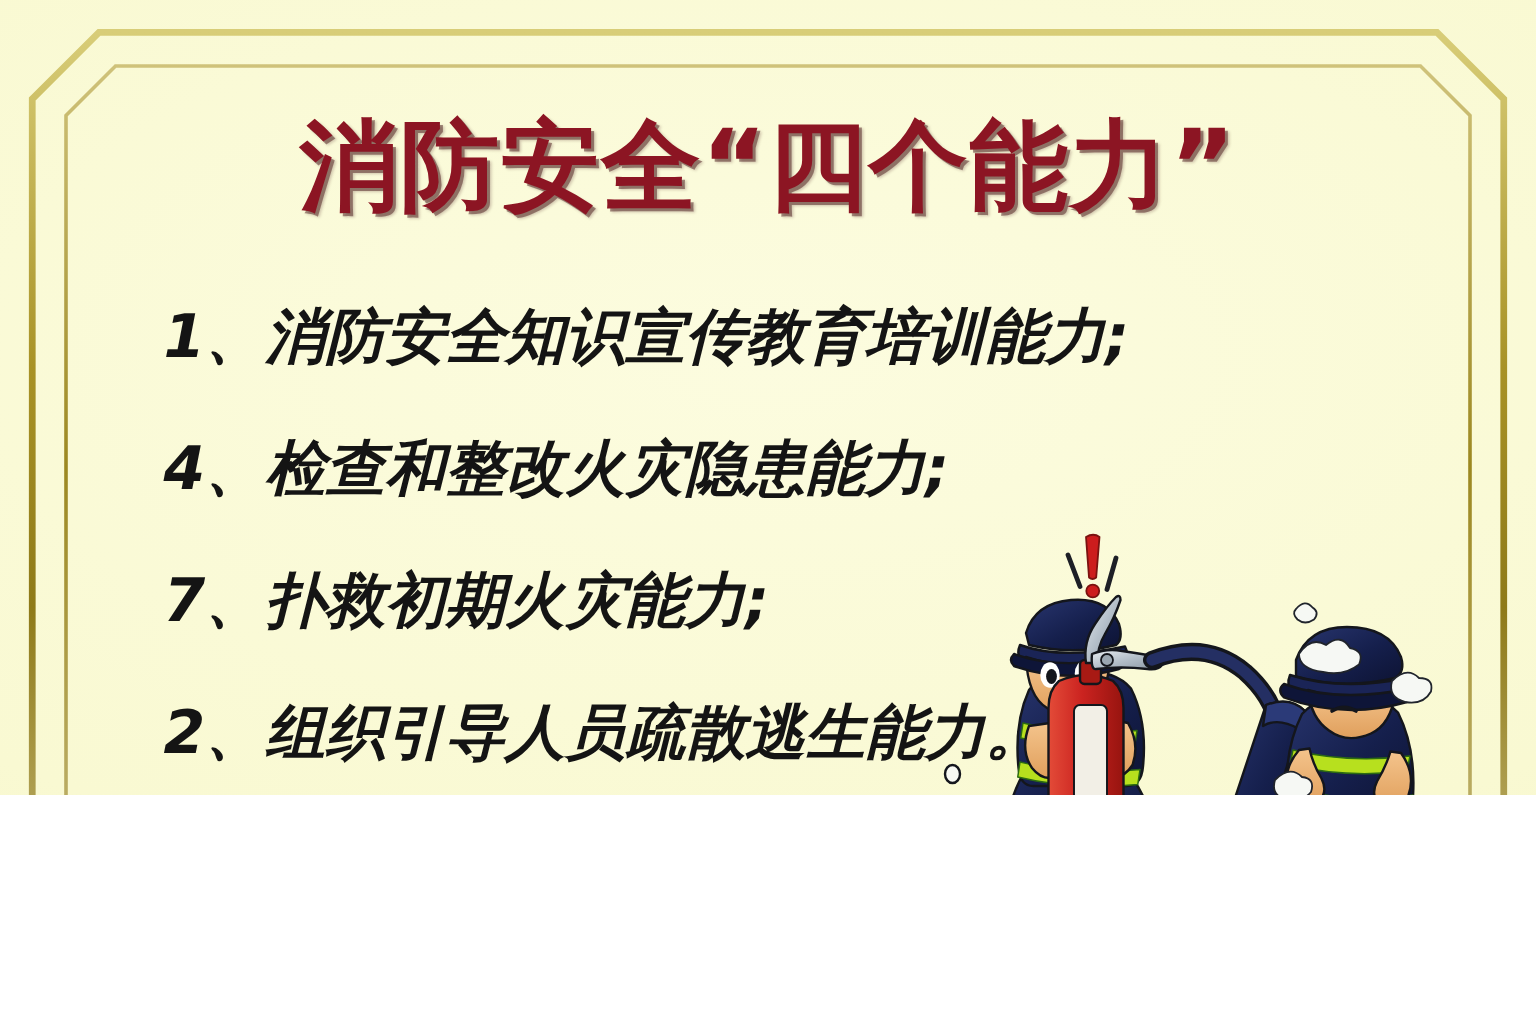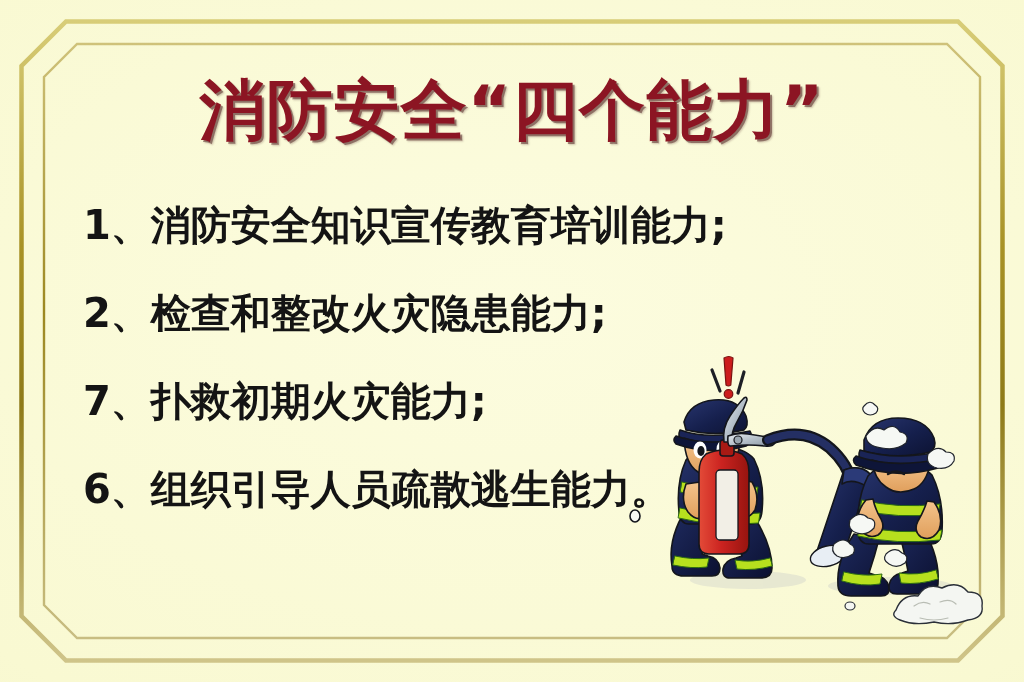--- a/index.html
+++ b/index.html
@@ -8,21 +8,21 @@
     padding: 0;
     background: #ffffff;
   }
   body {
     font-family: "DejaVu Sans", "Liberation Sans", sans-serif;
   }
 
   #poster {
     position: relative;
     width: 1024px;
-    height: 682px;
+    height: 530px;
     overflow: hidden;
     background: #f9a8d4;
   }
 
   
   .bg-fill {
     position: absolute;
     inset: 0;
     background:
       radial-gradient(ellipse 120% 110% at 50% 45%, #fcfcdf 0%, #f9f9d2 62%, #f4f4c8 100%);
@@ -67,23 +67,24 @@
     white-space: nowrap;
     text-shadow:
       2px 2px 0 rgba(60, 8, 14, 0.45),
       3px 3px 2px rgba(60, 8, 14, 0.22);
     font-family: "DejaVu Sans", "Liberation Sans", sans-serif;
   }
 
   
   .body-list {
     position: absolute;
-    left: 83px;
+    left: 109px;
     top: 205px;
     width: 720px;
+    font-style: italic;
   }
   .body-line {
     font-size: 40px;
     line-height: 1;
     font-weight: 700;
     color: #141414;
     white-space: nowrap;
     margin-bottom: 48px;
     letter-spacing: 0px;
     font-family: "DejaVu Sans", "Liberation Sans", sans-serif;
@@ -135,23 +136,23 @@
         </linearGradient>
       </defs>
       <path d="M 34 1 L 904 1 L 937 34 L 937 562 L 904 595 L 34 595 L 1 562 L 1 34 Z" fill="none" stroke="url(#goldInner)" stroke-width="2.4"></path>
     </svg>
   </div>
 
   <div class="title">消防安全“四个能力”</div>
 
   <div class="body-list">
     <div class="body-line">1、消防安全知识宣传教育培训能力;</div>
-    <div class="body-line">2、检查和整改火灾隐患能力;</div>
+    <div class="body-line">4、检查和整改火灾隐患能力;</div>
     <div class="body-line">7、扑救初期火灾能力;</div>
-    <div class="body-line">6、组织引导人员疏散逃生能力。</div>
+    <div class="body-line">2、组织引导人员疏散逃生能力。</div>
   </div>
 
   <div class="illustration">
     <svg viewBox="0 0 372 290" aria-hidden="true">
       <defs>
         <linearGradient id="navy" x1="0" y1="0" x2="1" y2="1">
           <stop offset="0%" stop-color="#28356e"></stop>
           <stop offset="55%" stop-color="#151f4c"></stop>
           <stop offset="100%" stop-color="#0d1333"></stop>
         </linearGradient>

